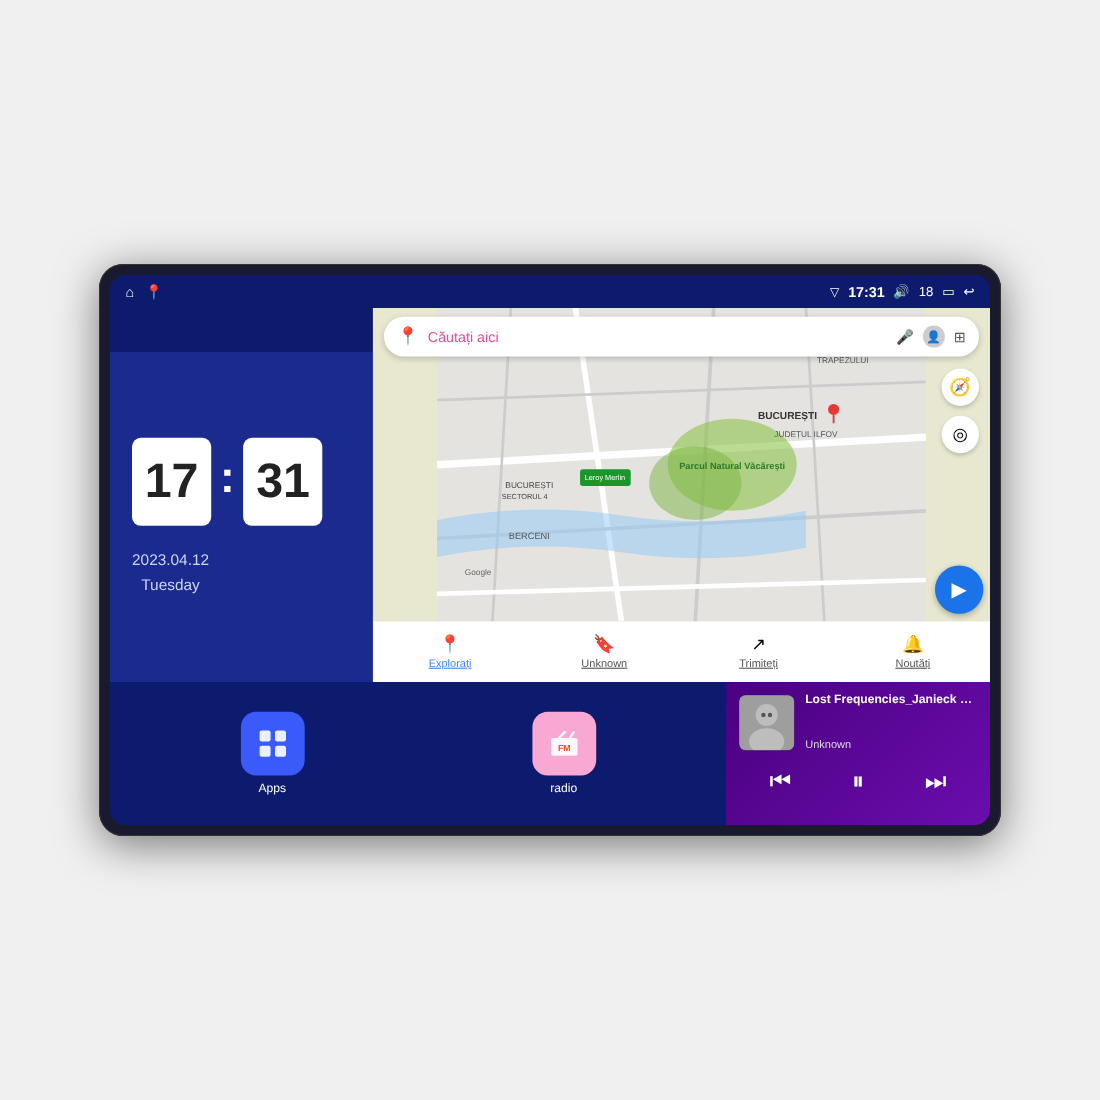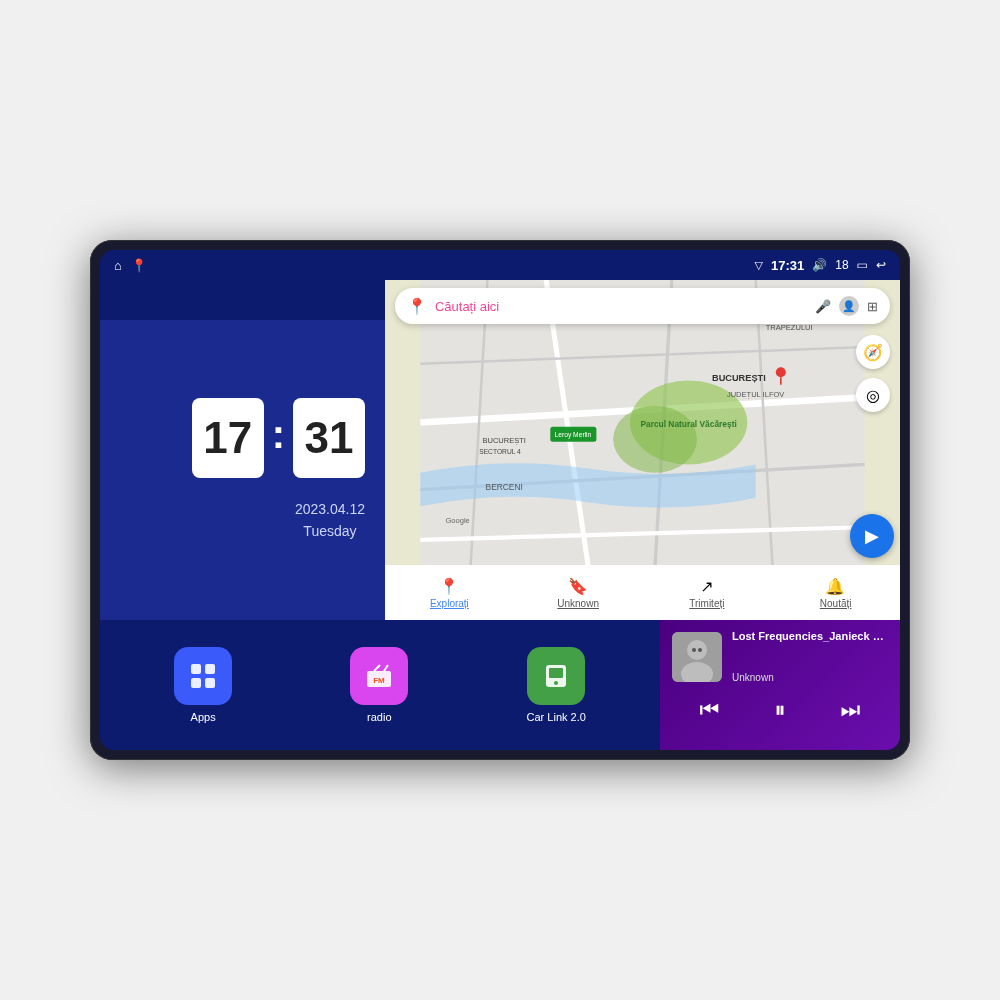--- a/index.html
+++ b/index.html
@@ -73,25 +73,25 @@
 
     
     .top-section {
       display: flex;
       flex: 1;
       overflow: hidden;
     }
 
     
     .clock-panel {
-      width: 285px;
+      width: 239px;
       background: #1a2a8f;
       display: flex;
       flex-direction: column;
-      align-items: flex-end;
+      align-items: flex-start;
       justify-content: center;
       padding: 20px;
       flex-shrink: 0;
       margin-top: 40px;
     }
 
     .clock-display {
       display: flex;
       align-items: center;
       gap: 8px;
@@ -294,21 +294,21 @@
     }
 
     .app-label {
       color: #fff;
       font-size: 11px;
       text-align: center;
     }
 
     .icon-apps { background: #3a5afa; }
     .icon-maps { background: #4285f4; }
-    .icon-radio { background: #d946ef; }
+    .icon-radio { background: #f9a8d4; }
     .icon-bluetooth { background: #29b6f6; }
     .icon-carlink { background: #43a047; }
 
     
     .music-panel {
       width: 240px;
       background: linear-gradient(135deg, #4a0080, #6a0dad);
       display: flex;
       flex-direction: column;
       padding: 10px 12px;
@@ -512,30 +512,20 @@
                 <rect x="3" y="10" width="24" height="16" rx="2" fill="white" opacity="0.9"></rect>
                 <text x="15" y="22" text-anchor="middle" fill="#f4511e" font-size="8" font-weight="bold">FM</text>
                 <line x1="10" y1="10" x2="16" y2="4" stroke="white" stroke-width="2"></line>
                 <line x1="20" y1="10" x2="24" y2="4" stroke="white" stroke-width="2"></line>
               </svg>
             </div>
             <span class="app-label">radio</span>
           </div>
 
 
-          <div class="app-item">
-            <div class="app-icon icon-carlink">
-              <svg width="30" height="30" viewBox="0 0 30 30" fill="none" xmlns="http://www.w3.org/2000/svg">
-                <rect x="5" y="4" width="20" height="22" rx="3" fill="white" opacity="0.9"></rect>
-                <rect x="8" y="7" width="14" height="10" rx="1" fill="#43a047"></rect>
-                <circle cx="15" cy="22" r="2" fill="#43a047"></circle>
-              </svg>
-            </div>
-            <span class="app-label">Car Link 2.0</span>
-          </div>
 
         </div>
 
         <div class="music-panel">
           <div class="music-info">
             <div class="music-album-art">
 
               <svg width="50" height="50" viewBox="0 0 50 50" xmlns="http://www.w3.org/2000/svg">
                 <rect width="50" height="50" fill="#9e9e9e"></rect>
                 <circle cx="25" cy="18" r="10" fill="#bdbdbd"></circle>

